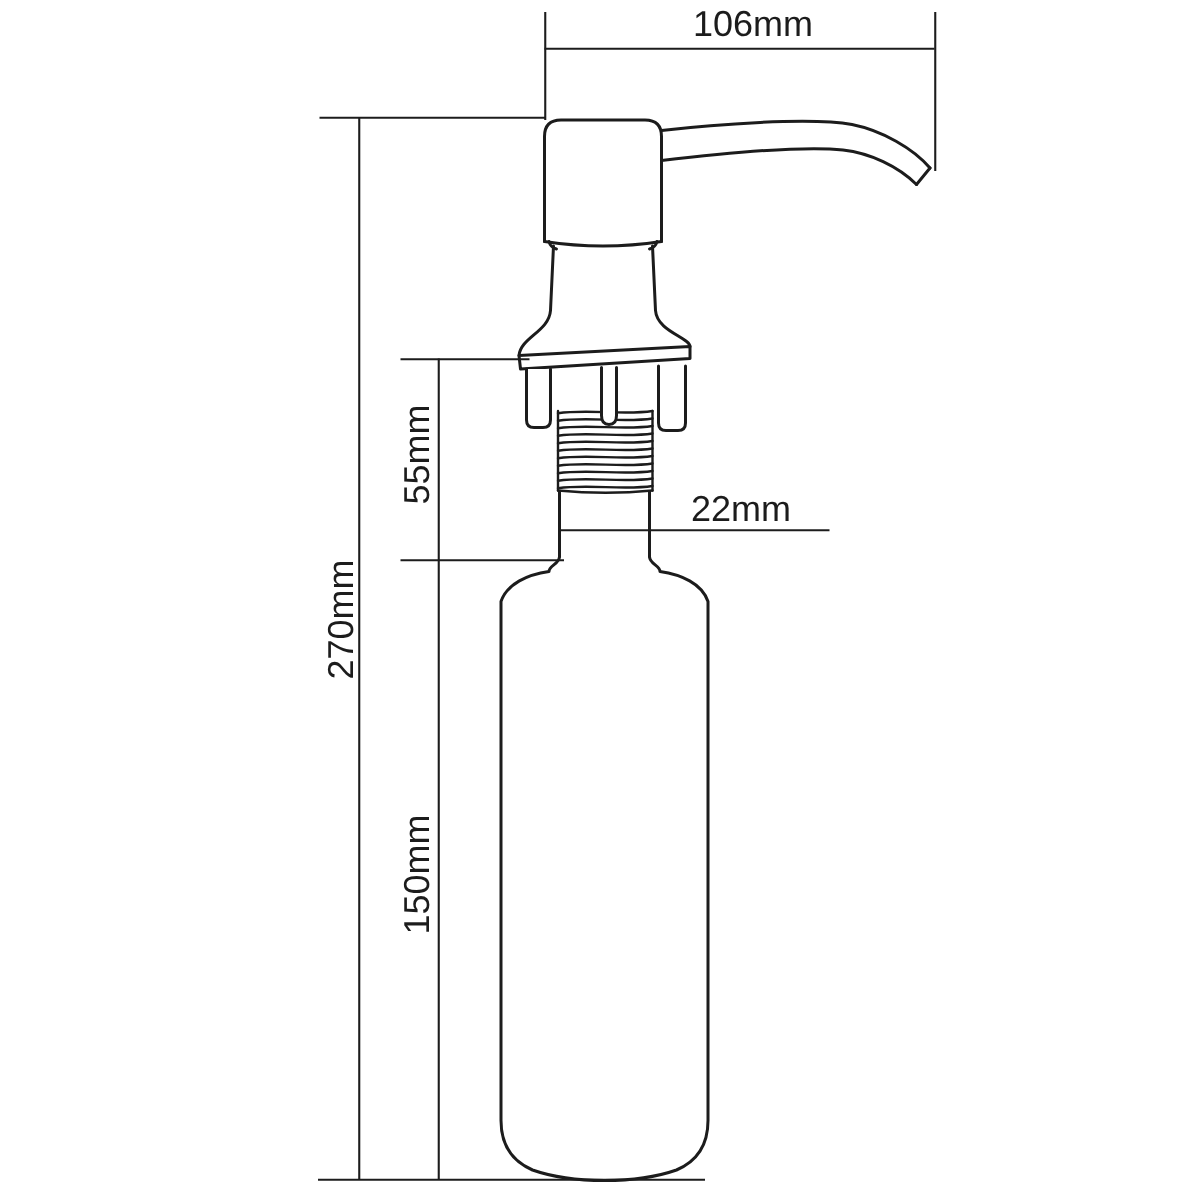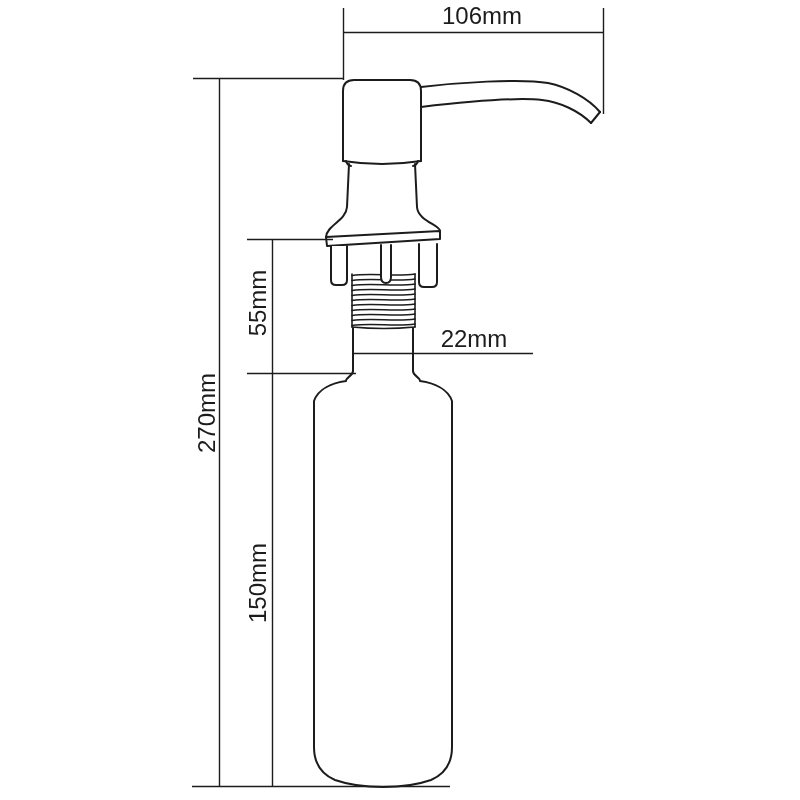--- a/index.html
+++ b/index.html
@@ -6,20 +6,21 @@
     margin: 0;
     padding: 0;
     background: #ffffff;
   }
   .canvas {
     position: relative;
     width: 779px;
     height: 800px;
     background: #ffffff;
     overflow: hidden;
+    padding-left: 20px;
   }
   svg { display: block; }
   .outline {
     fill: none;
     stroke: #1c1c1c;
     stroke-width: 2;
     stroke-linecap: round;
     stroke-linejoin: round;
   }
   .filled {

